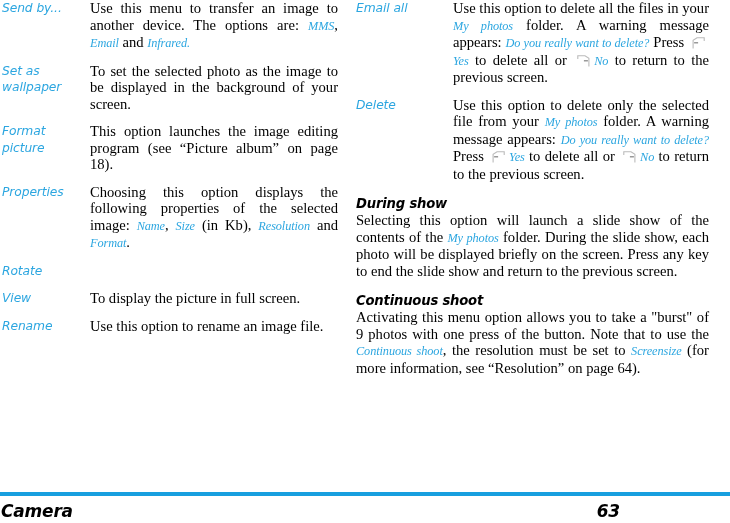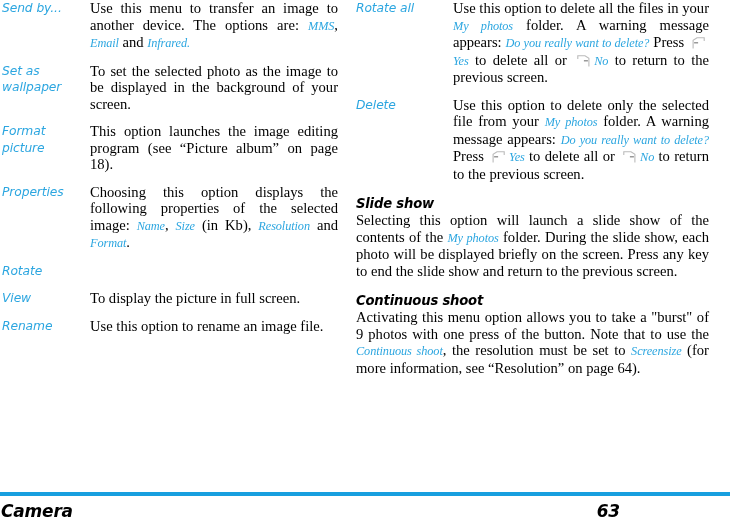--- a/index.html
+++ b/index.html
@@ -179,21 +179,21 @@
           <div class="defrow">
             <div class="term" style="color: rgb(44, 166, 224);">Rename</div>
             <div class="desc"><span>Use this option to rename an image file.</span></div>
           </div>
         </div>
     </div>
 
     <div class="col col-right">
       <div id="right-entries">
           <div class="defrow">
-            <div class="term" style="color: rgb(44, 166, 224);">Rotate all</div>
+            <div class="term" style="color: rgb(44, 166, 224);">Email all</div>
             <div class="desc"><span>Use this option to delete all the files in your </span><span class="em" style="color: rgb(44, 166, 224);">My photos</span><span> folder. A warning message appears: </span><span class="em" style="color: rgb(44, 166, 224);">Do you really want to delete?</span><span> Press </span><span class="keyicon"><svg width="15" height="12" viewBox="0 0 15 12" aria-hidden="true">
                   <g fill="none" stroke="#BBBBBB" stroke-width="1.1">
                     <path d="M2.1 11.4 L2.1 3.2 L6.0 0.8 L13.2 0.8 L13.2 4.0"></path>
                   </g>
                   <rect x="3.1" y="5.0" width="4.0" height="1.5" fill="#9A9A9A"></rect>
                 </svg></span><span class="em" style="color: rgb(44, 166, 224);">Yes</span><span> to delete all or </span><span class="keyicon"><svg width="15" height="12" viewBox="0 0 15 12" aria-hidden="true">
                   <g transform="scale(-1,1) translate(-15,0)" fill="none" stroke="#BBBBBB" stroke-width="1.1">
                     <path d="M2.1 11.4 L2.1 3.2 L6.0 0.8 L13.2 0.8 L13.2 4.0"></path>
                   </g>
                   <rect transform="scale(-1,1) translate(-15,0)" x="3.1" y="5.0" width="4.0" height="1.5" fill="#9A9A9A"></rect>
@@ -209,21 +209,21 @@
                 </svg></span><span class="em" style="color: rgb(44, 166, 224);">Yes</span><span> to delete all or </span><span class="keyicon"><svg width="15" height="12" viewBox="0 0 15 12" aria-hidden="true">
                   <g transform="scale(-1,1) translate(-15,0)" fill="none" stroke="#BBBBBB" stroke-width="1.1">
                     <path d="M2.1 11.4 L2.1 3.2 L6.0 0.8 L13.2 0.8 L13.2 4.0"></path>
                   </g>
                   <rect transform="scale(-1,1) translate(-15,0)" x="3.1" y="5.0" width="4.0" height="1.5" fill="#9A9A9A"></rect>
                 </svg></span><span class="em" style="color: rgb(44, 166, 224);">No</span><span> to return to the previous screen.</span></div>
           </div>
         </div>
       <div id="right-sections">
           <div class="section">
-            <div class="sec-title">Slide show</div>
+            <div class="sec-title">During show</div>
             <div class="sec-body"><span>Selecting this option will launch a slide show of the contents of the </span><span class="em" style="color: rgb(44, 166, 224);">My photos</span><span> folder. During the slide show, each photo will be displayed briefly on the screen. Press any key to end the slide show and return to the previous screen.</span></div>
           </div>
           <div class="section">
             <div class="sec-title">Continuous shoot</div>
             <div class="sec-body"><span>Activating this menu option allows you to take a "burst" of 9 photos with one press of the button. Note that to use the </span><span class="em" style="color: rgb(44, 166, 224);">Continuous shoot</span><span>, the resolution must be set to </span><span class="em" style="color: rgb(44, 166, 224);">Screensize</span><span> (for more information, see “Resolution” on page 64).</span></div>
           </div>
         </div>
     </div>
 
   </div>

